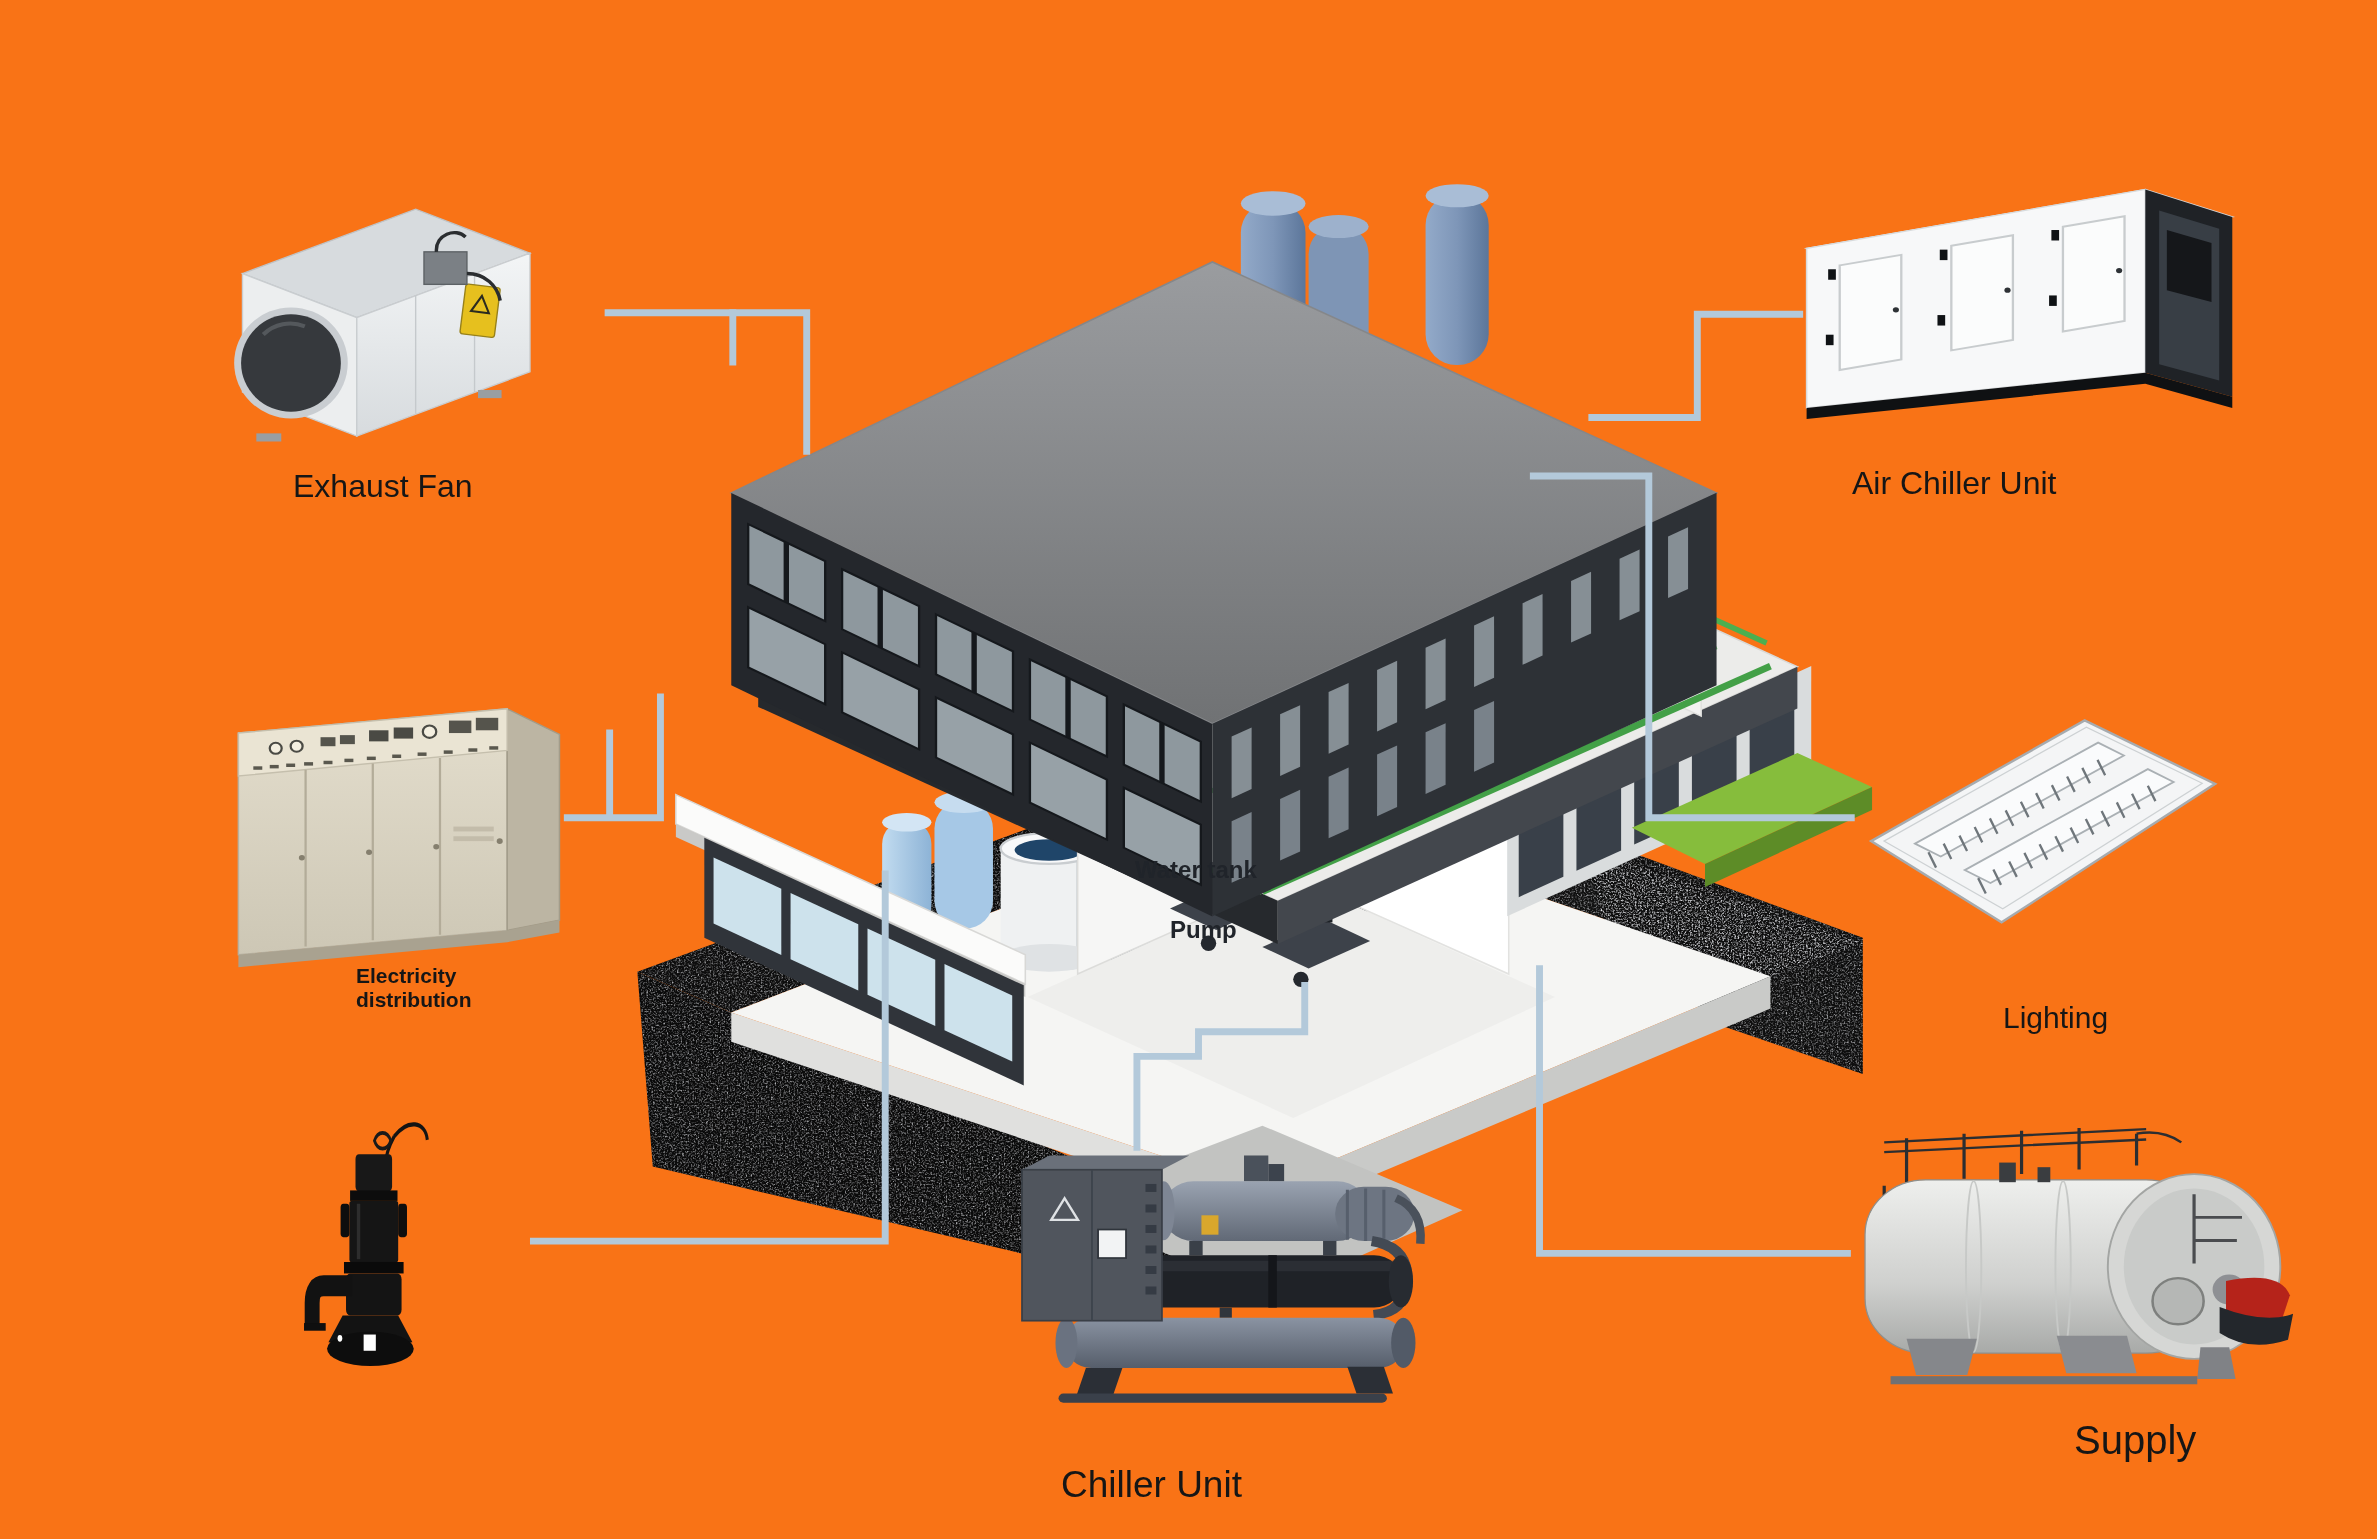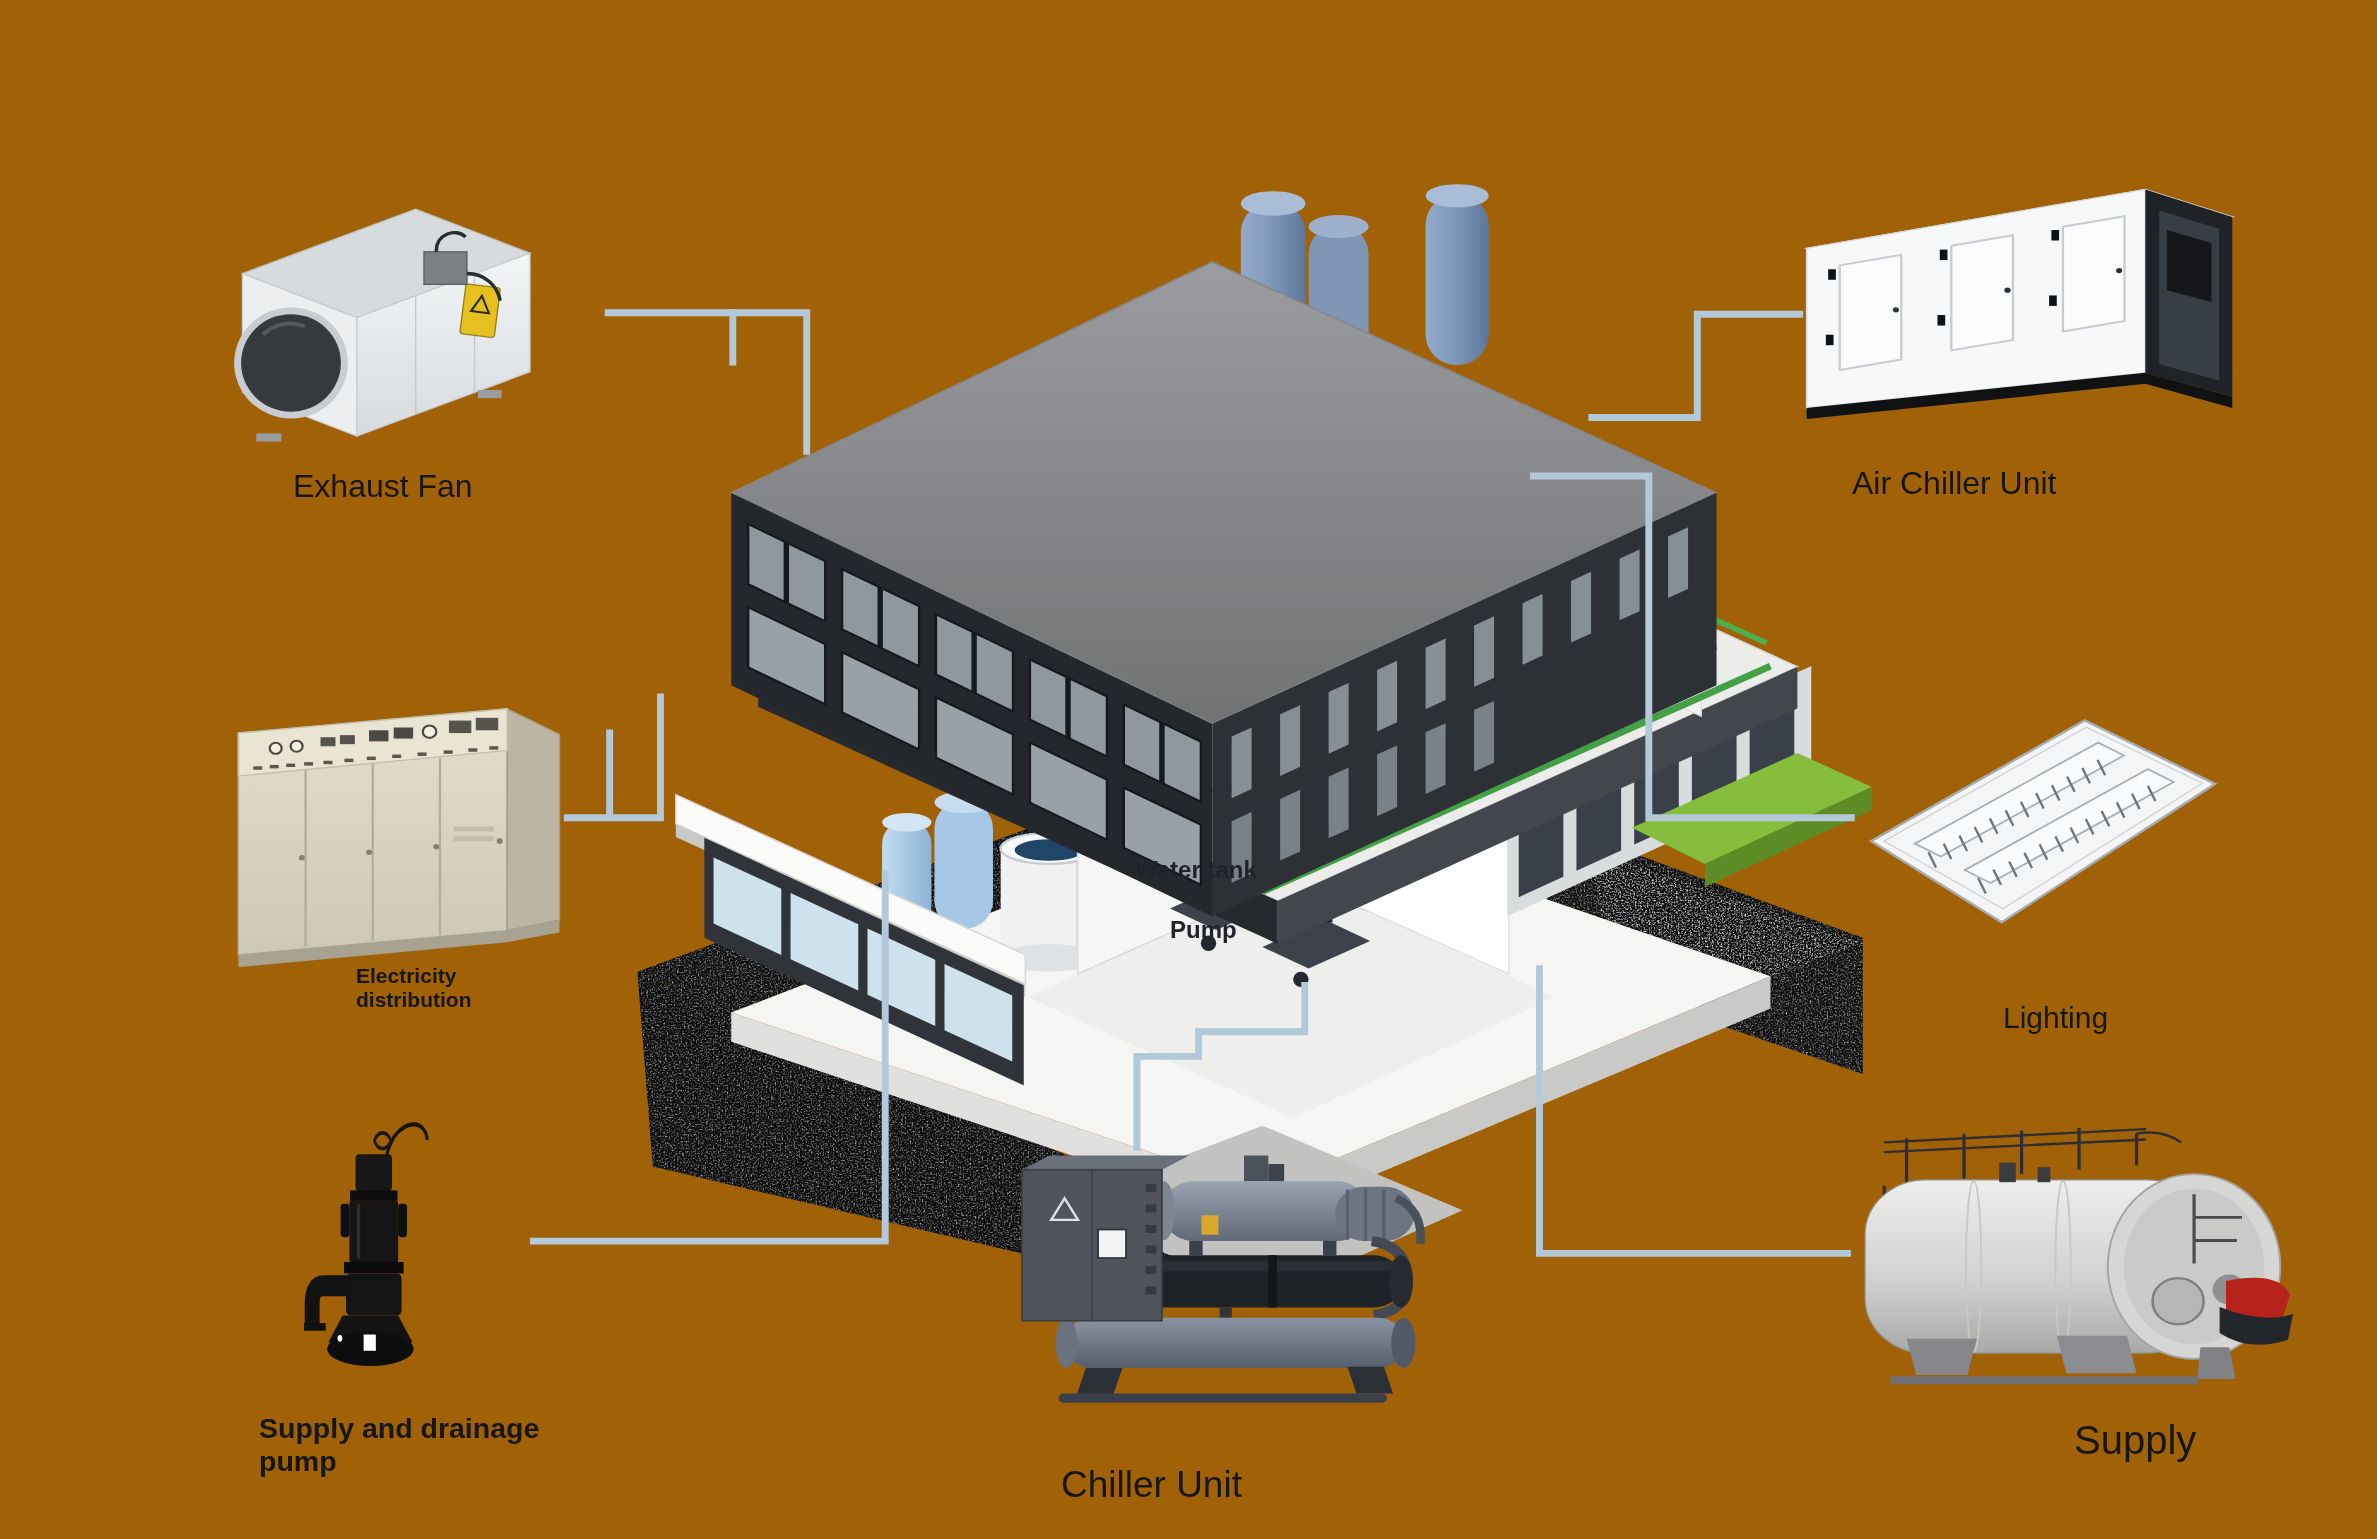--- a/index.html
+++ b/index.html
@@ -1,16 +1,16 @@
 <!DOCTYPE html>
 <html style="font-size:12.3px"><head>
 <meta charset="utf-8">
 <style>
   html,body{margin:0;padding:0;background:#ffffff;}
-  .canvas{position:relative;width:2377px;height:1540px;background:#a16207;overflow:hidden;
+  .canvas{position:relative;width:2377px;height:1540px;background:#f97316;overflow:hidden;
           font-family:"Liberation Sans", sans-serif;}
   .scene{position:absolute;left:0;top:0;}
   .lbl{position:absolute;color:#161616;white-space:nowrap;line-height:1.15;}
   .lbl-lg{font-size:32px;font-weight:500;}
   .lbl-xl{font-size:40px;font-weight:500;}
   .lbl-md{font-size:28.5px;font-weight:700;}
   .lbl-sm{font-size:21px;font-weight:700;}
   .lbl-anno{font-size:24px;font-weight:700;color:#20242a;}
   #lbl-exhaust-fan{left:293px;top:468px;}
   #lbl-air-handler{left:1852px;top:465px;}
@@ -426,22 +426,18 @@
   </g>
 </svg>
 
   <div class="lbl lbl-lg" id="lbl-exhaust-fan">Exhaust Fan</div>
   <div class="lbl lbl-lg" id="lbl-air-handler">Air Chiller Unit</div>
   <div class="lbl lbl-sm" id="lbl-electricity">
     <div>Electricity</div>
     <div>distribution</div>
   </div>
   <div class="lbl" id="lbl-lighting">Lighting</div>
-  <div class="lbl lbl-md" id="lbl-supply-pump">
-    <div>Supply and drainage</div>
-    <div>pump</div>
-  </div>
   <div class="lbl lbl-xl" id="lbl-chiller">Chiller Unit</div>
   <div class="lbl lbl-xl" id="lbl-boiler">Supply</div>
   <div class="lbl lbl-anno" id="lbl-water-tank">Water tank</div>
   <div class="lbl lbl-anno" id="lbl-pump">Pump</div>
 </div>
 
 
 </body></html>

